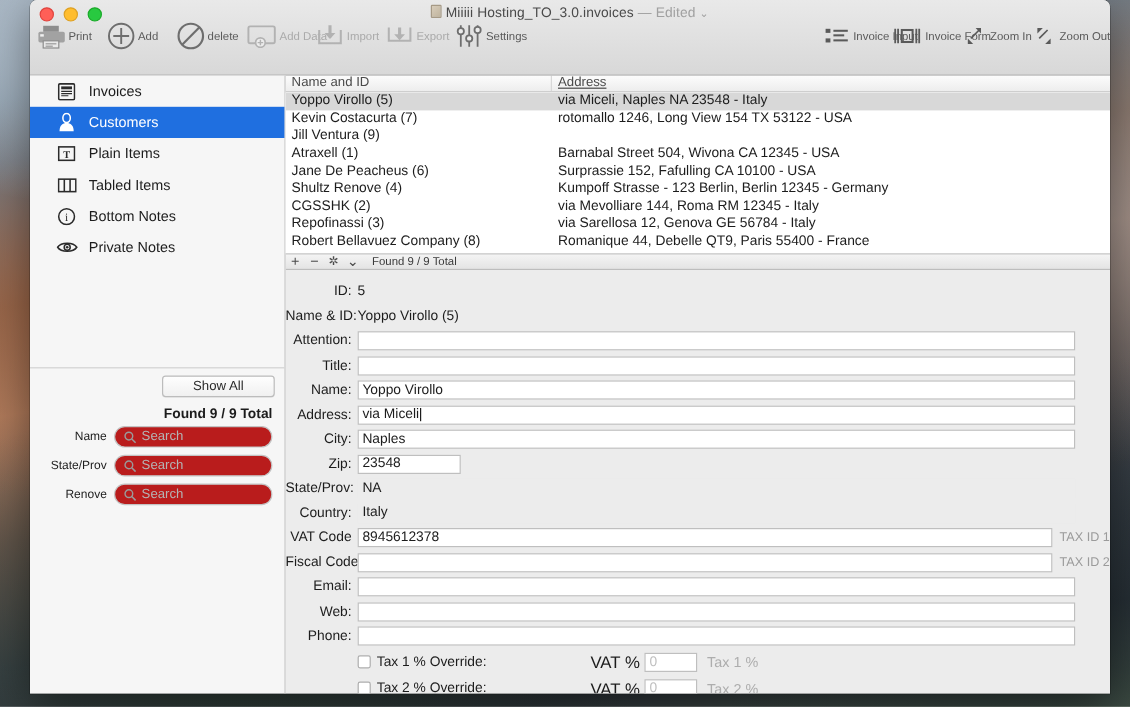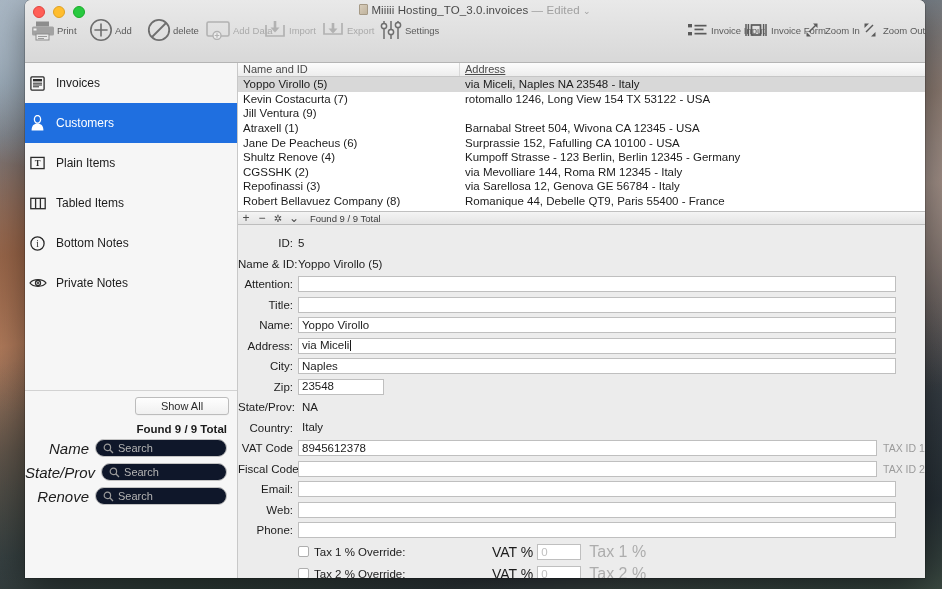--- a/index.html
+++ b/index.html
@@ -91,23 +91,23 @@
   
   .sidebar {
     width: 213px; flex: 0 0 213px;
     background: #f6f6f6;
     border-right: 1px solid #c8c8c8;
     display: flex; flex-direction: column;
     position: relative;
   }
   .side-list { padding-top: 0px; }
   .side-item {
-    height: 40px;
+    height: 26px;
     display: flex; align-items: center;
-    padding-left: 2px; gap: 8px;
+    padding-left: 20px; gap: 8px;
     font-size: 12px; color: #1c1c1c;
     cursor: default;
   }
   .side-item.sel { background: #1f6fe0; color: #fff; }
   .side-item .si { width: 21px; height: 19px; display:flex; align-items:center; justify-content:center; flex:0 0 21px;}
 
   .side-divider { height: 1px; background: #d2d2d2; margin: 87px 0 0 0; }
 
   .showall-row { padding: 6px 8px 0 0; display:flex; justify-content:flex-end; }
   .showall-btn {
@@ -120,24 +120,24 @@
     cursor: default;
   }
   .found-left {
     text-align: right; padding: 8px 10px 4px 0;
     font-size: 11.5px; color: #1c1c1c; font-weight: 600;
   }
   .srow {
     display: flex; align-items: center; justify-content: flex-end;
     gap: 6px; padding: 0 10px 0 0; margin-bottom: 6px;
   }
-  .srow .slab { font-size: 15px; color: #1c1c1c; font-style: italic; }
+  .srow .slab { font-size: 10px; color: #1c1c1c; }
   .sfield {
     width: 132px; height: 18px;
-    background: #0f172a;
+    background: #b91c1c;
     border: 1px solid #c3c3c3; border-radius: 9px;
     display: flex; align-items: center; gap: 4px;
     padding-left: 22px; position: relative;
     font-size: 11px; color: #b4b4b4;
   }
   .sfield .mag { position:absolute; left:7px; top:3px; }
 
   
   .main { flex: 1; display: flex; flex-direction: column; min-width: 0; background: #ececec; }
 
@@ -198,21 +198,21 @@
     width: 11px; height: 11px; background: #fff;
     border: 1px solid #aeaeae; border-radius: 2px; margin-right: 5px;
   }
   .chklab { font-size: 11.5px; color: #1c1c1c; width: 178px; }
   .vatlab { font-size: 14px; color: #1c1c1c; margin-right: 4px; }
   .vatbox {
     width: 44px; height: 16px; background: #fff;
     border: 1px solid #bfbfbf; font-size: 11.5px; color: #c0c0c0;
     padding: 0 3px; display: flex; align-items: center;
   }
-  .taxnote { font-size: 16px; color: #adadad; margin-left: 8px; }
+  .taxnote { font-size: 12px; color: #adadad; margin-left: 8px; }
   svg { display: block; }
 </style>
 </head>
 <body>
 
 <div class="desk-layer"></div>
 
 <div class="window">
 
   <div class="toolbar">

